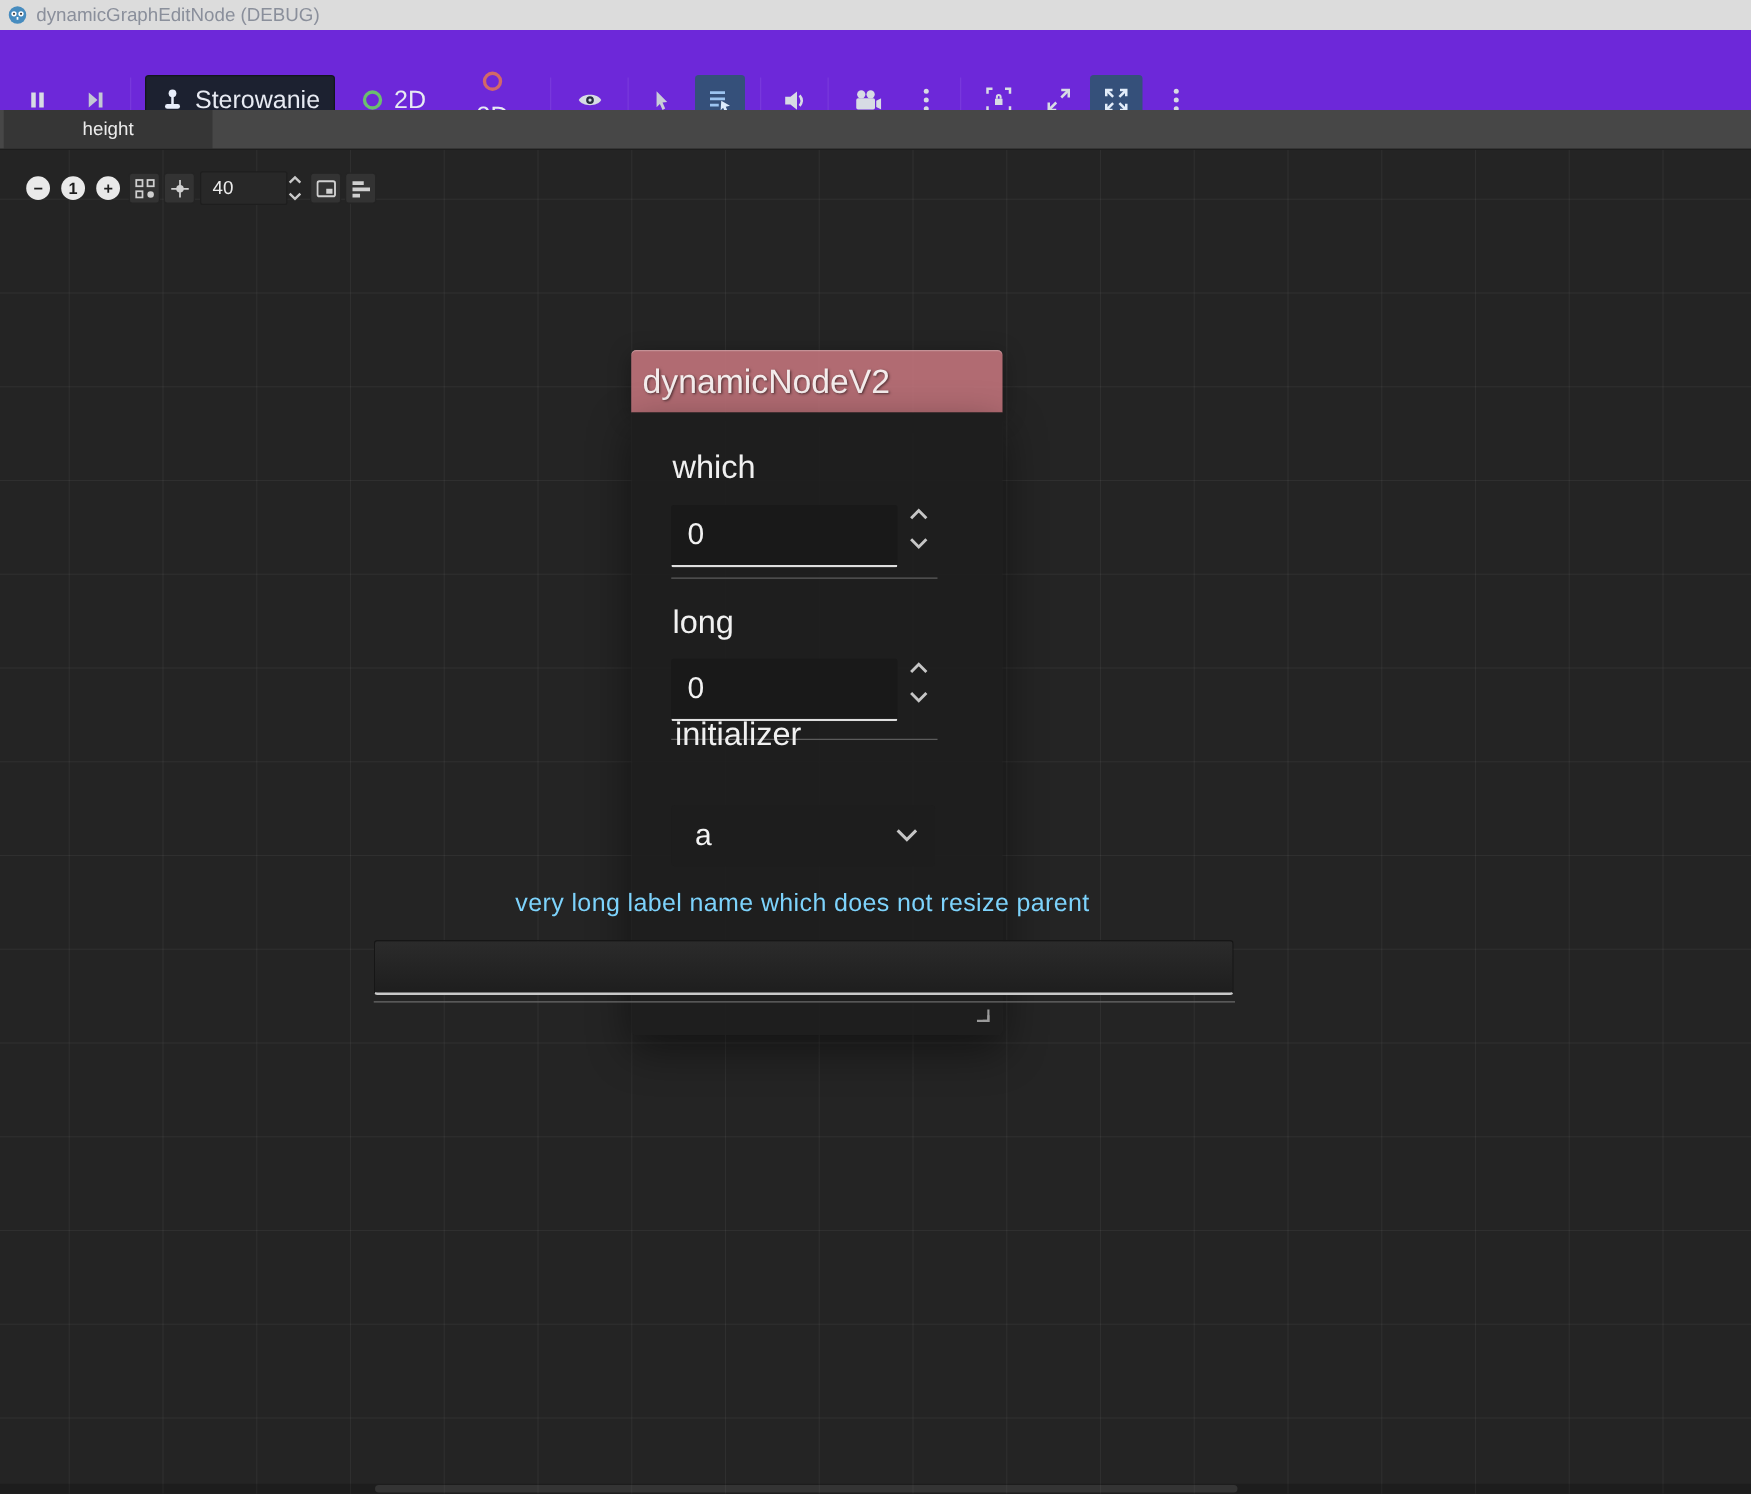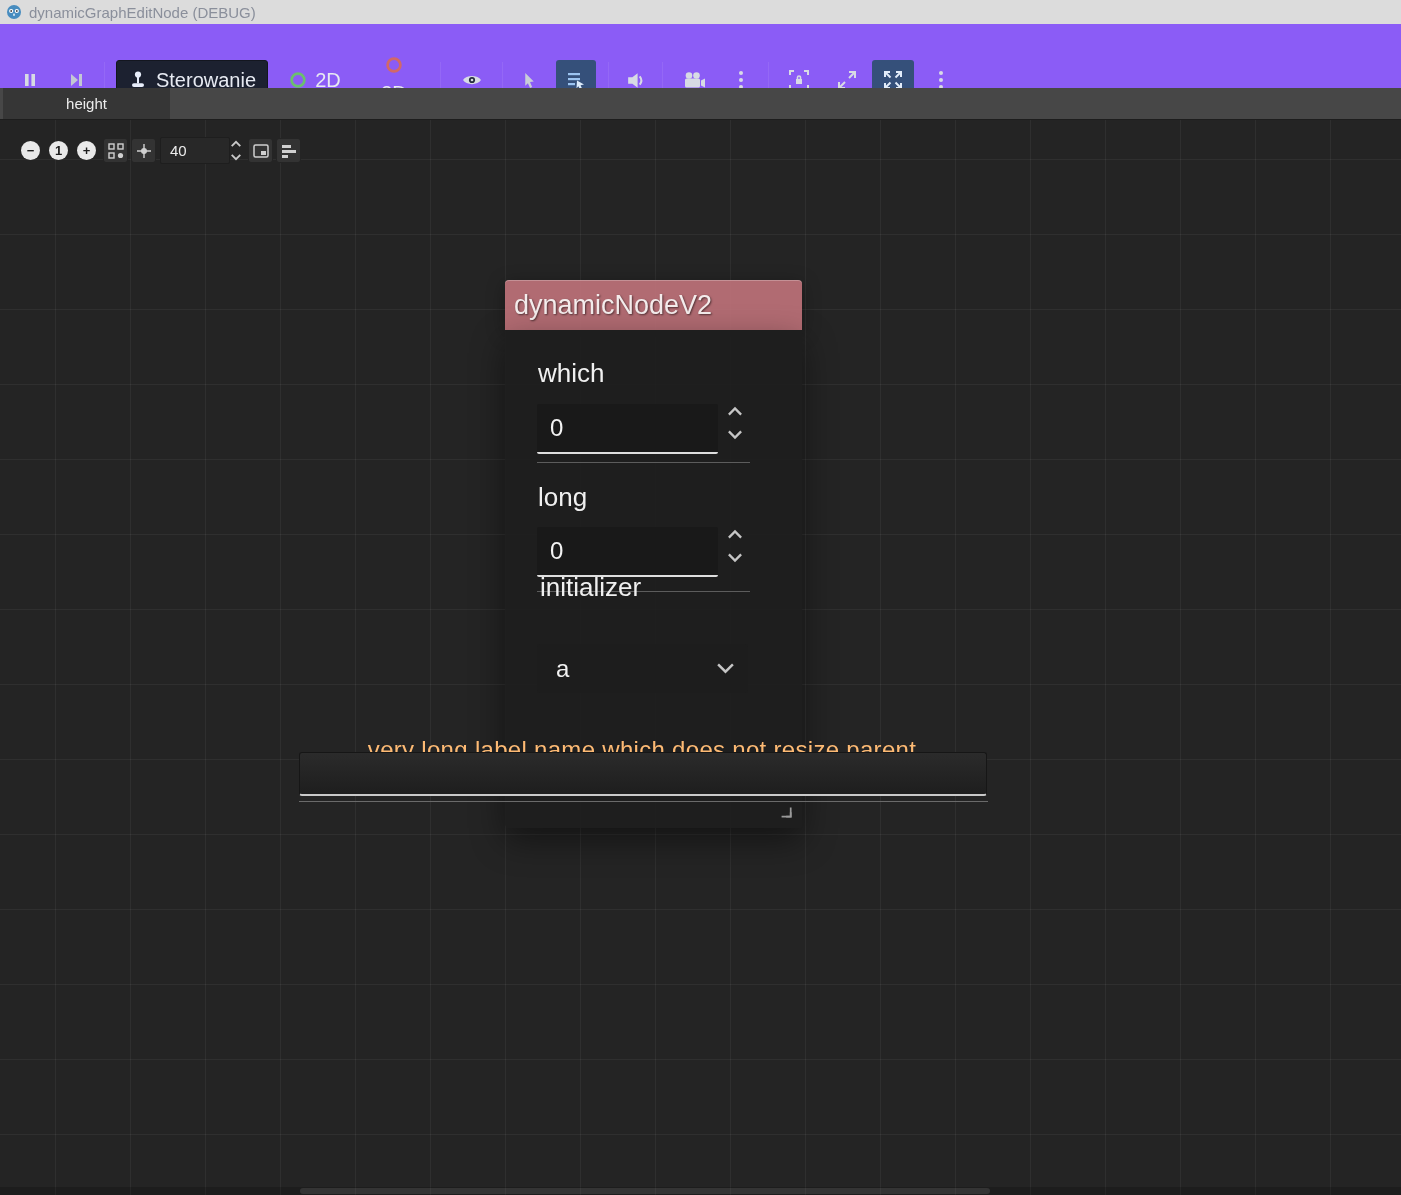--- a/index.html
+++ b/index.html
@@ -5,21 +5,21 @@
   * { box-sizing: border-box; margin: 0; padding: 0; }
   html,body { width:1401px; height:1195px; overflow:hidden; background:#242424;
     font-family:"Liberation Sans", sans-serif; }
   .abs { position:absolute; }
 
   
   .titlebar { left:0; top:0; width:1401px; height:24px; background:#dcdcdc;
     display:flex; align-items:center; gap:7px; padding-left:6px; color:#8a8f9b; font-size:15px; }
 
   
-  .toolbar { left:0; top:24px; width:1401px; height:64px; background:#8b5cf6; }
+  .toolbar { left:0; top:24px; width:1401px; height:64px; background:#6d28d9; }
   .tbtn { position:absolute; top:36px; height:40px; display:flex; align-items:center;
     justify-content:center; gap:8px; border-radius:3px; color:#e7eaf2; font-size:20px; }
   .vsep { position:absolute; top:38px; height:36px; width:1px; background:rgba(255,255,255,0.08); }
   .pressed-dark { background:#1c2130; border:1px solid #13161f; }
   .pressed-blue { background:#35507a; }
 
   
   .tabbar { left:0; top:88px; width:1401px; height:31px; background:#474747; }
   .tab { position:absolute; left:3px; top:0; width:167px; height:31px; background:#363636;
     color:#ececec; font-size:15px; display:flex; align-items:center; justify-content:center; }
@@ -57,21 +57,21 @@
   .nspin { position:absolute; width:181px; height:50px; background:#191919; border-radius:2px;
     border-bottom:2px solid #dedede; color:#f2f2f2; font-size:24px;
     display:flex; align-items:center; padding-left:13px; }
   .nspin-arrows { position:absolute; width:22px; display:flex; flex-direction:column; gap:12px; align-items:center; }
   .nsep { position:absolute; height:1px; background:#5c5c5c; }
   .noption { position:absolute; left:537px; top:644px; width:211px; height:49px; background:#1d1d1d;
     border-radius:3px; color:#f2f2f2; font-size:24px; display:flex; align-items:center;
     padding-left:19px; }
   .noption-chevron { position:absolute; left:716px; top:662px; }
   .nlong { position:absolute; left:642px; top:712px; transform:translateX(-50%);
-    color:#fdba74; font-size:24px; white-space:nowrap; letter-spacing:0.3px;margin-top:24px; }
+    color:#7dd3fc; font-size:20px; white-space:nowrap; letter-spacing:0.3px; }
   .nlineedit { position:absolute; left:299px; top:752px; width:688px; height:44px;
     background:linear-gradient(#2b2b2b,#1e1e1e); border-radius:3px;
     border:1px solid #161616; border-bottom:2px solid #c9c9c9; color:#e8e8e8; font-size:22px;
     display:flex; align-items:center; padding-left:10px; }
   .resize-grip { position:absolute; left:777px; top:803px; width:16px; height:16px; }
 
   
   .hscroll-track { left:0; top:1187px; width:1401px; height:8px; background:rgba(0,0,0,0.18); }
   .hscroll-grab { left:300px; top:1188px; width:690px; height:6px;
     background:rgba(255,255,255,0.10); border-radius:3px; }

